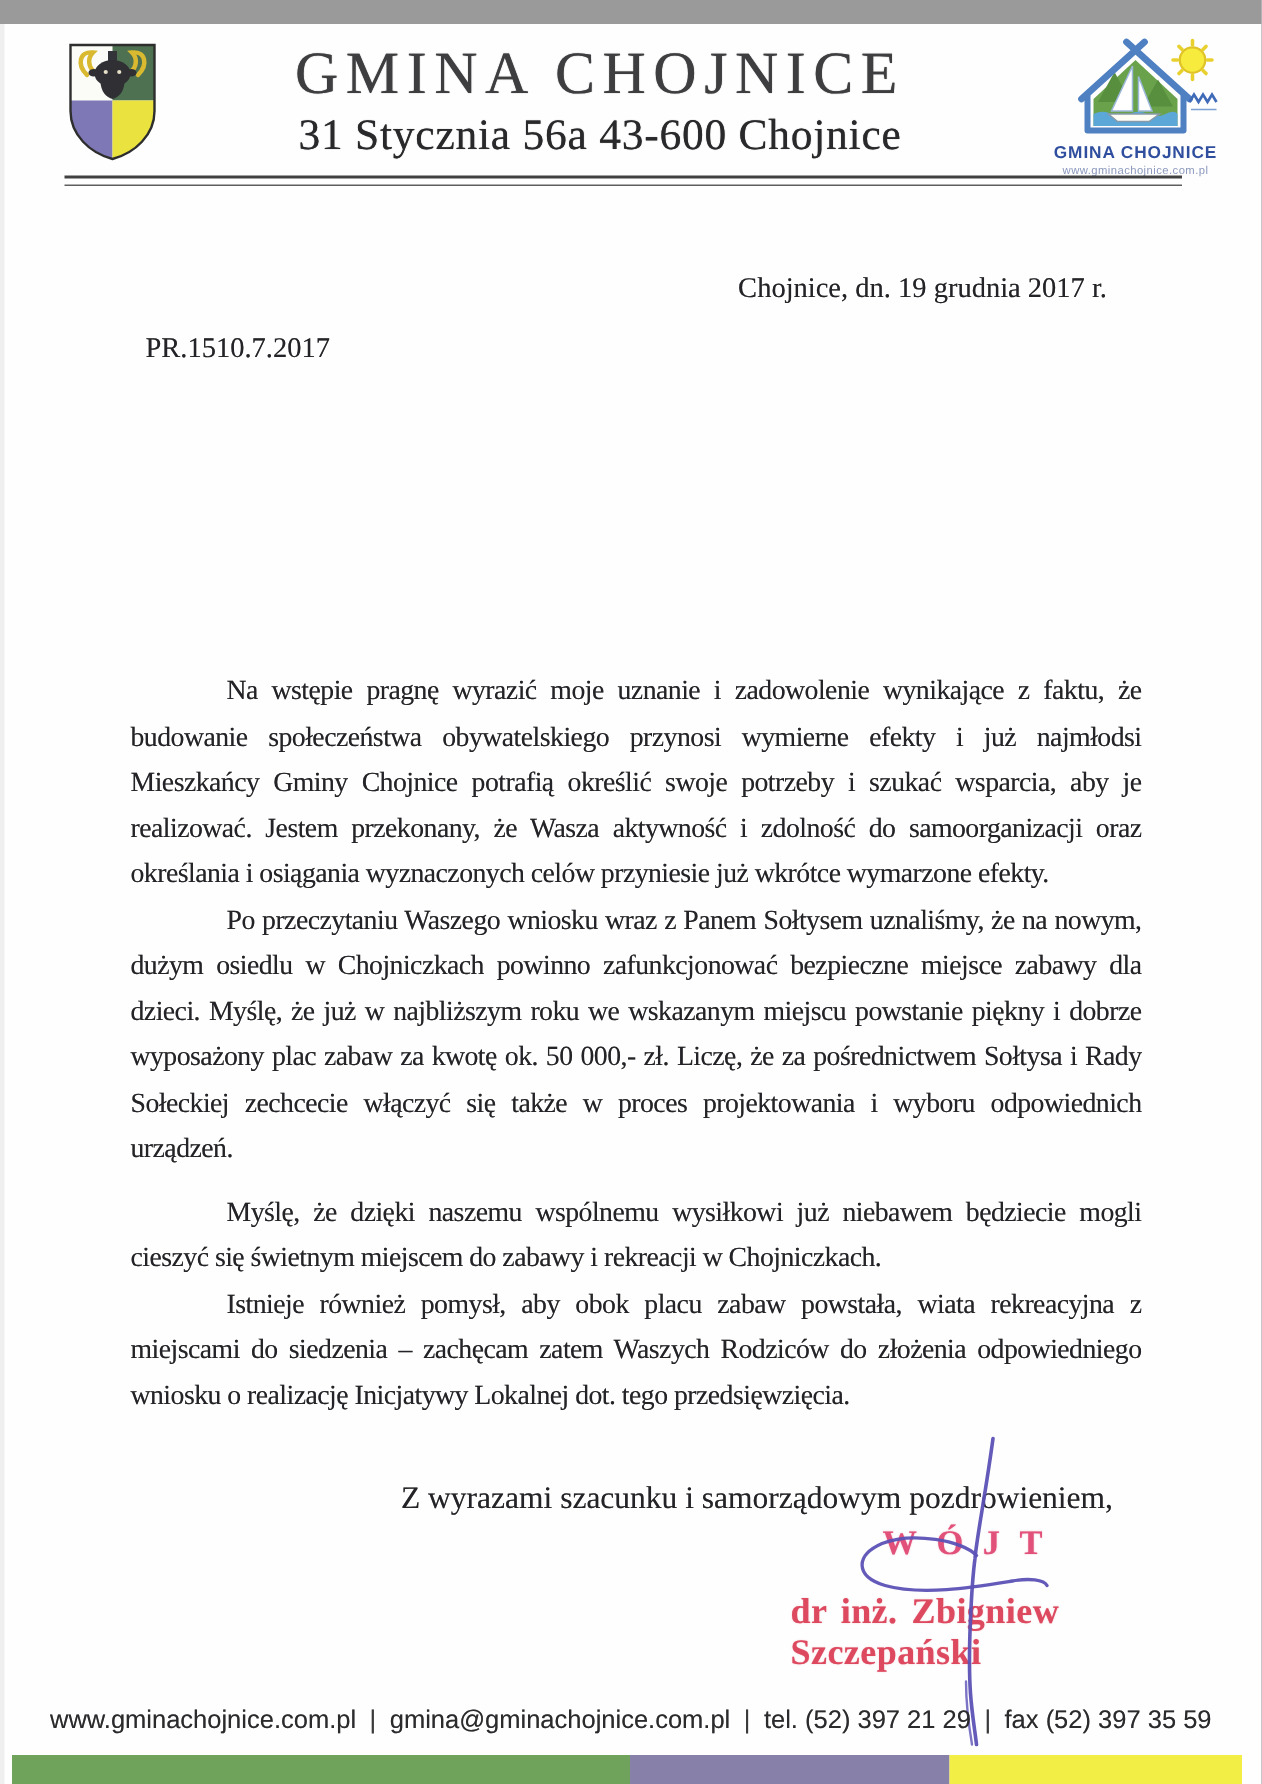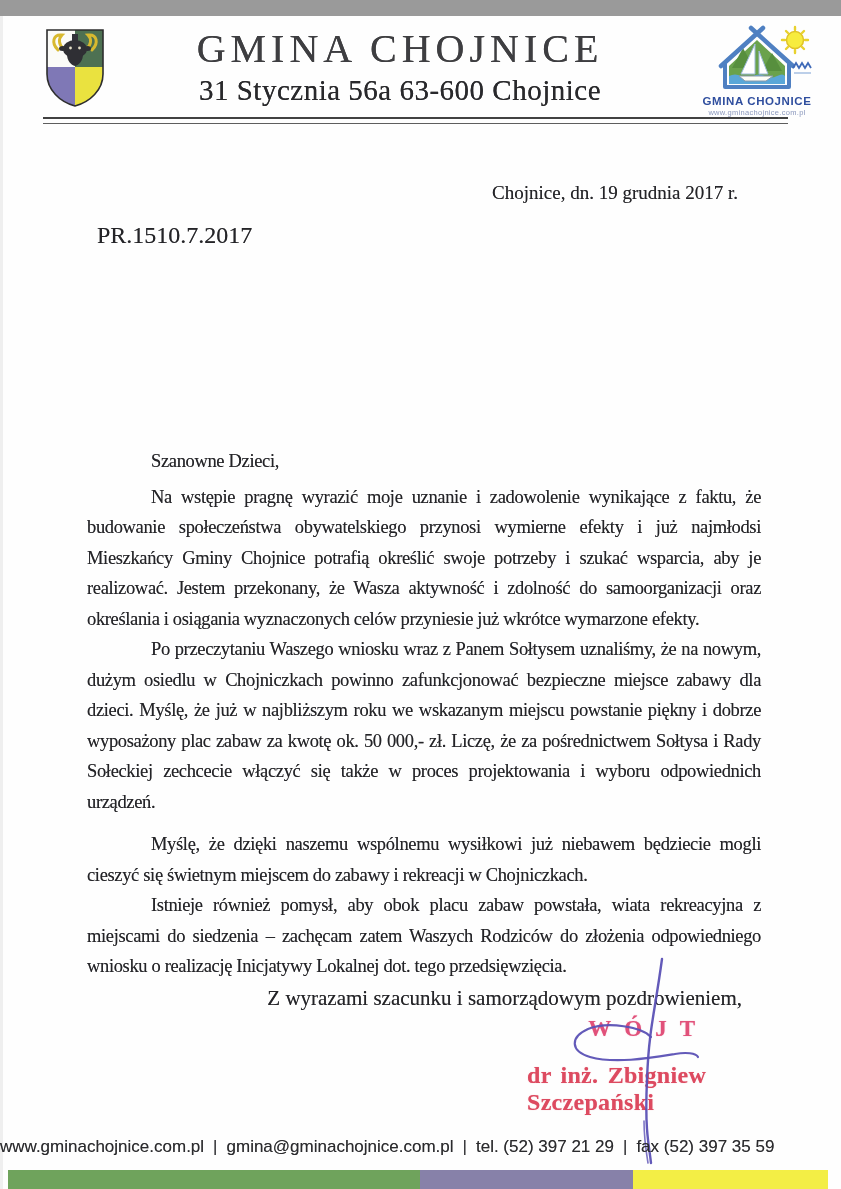--- a/index.html
+++ b/index.html
@@ -22,21 +22,21 @@
   }
   .logo{position:absolute;left:699px;top:8px;width:116px;text-align:center;}
   .logo-caption{font-size:11.5px;font-weight:bold;color:#2f4e9e;letter-spacing:.6px;margin-top:1px;font-family:"Liberation Sans",sans-serif;}
   .logo-url{font-size:7.5px;color:#8b98bd;letter-spacing:.3px;margin-top:1px;font-family:"Liberation Sans",sans-serif;}
   .rule{
     position:absolute;left:43px;top:101px;width:745px;height:3.5px;
     border-top:2px solid #414141;border-bottom:1.5px solid #5e5e5e;
   }
   
   .dateline{position:absolute;right:103px;top:166px;font-size:19px;text-shadow:0 0 .4px rgba(40,40,40,.55);}
-  .refnum{position:absolute;left:97px;top:206px;font-size:24px;text-shadow:0 0 .4px rgba(40,40,40,.55);}
+  .refnum{position:absolute;left:97px;top:206px;font-size:19px;text-shadow:0 0 .4px rgba(40,40,40,.55);}
   
   .body{
     position:absolute;left:87px;top:430px;width:674px;
     font-size:18.5px;line-height:30.5px;letter-spacing:-0.35px;
     text-shadow:0 0 .4px rgba(40,40,40,.55);
   }
   .body p{margin:0;text-indent:64px;text-align:justify;text-align-last:left;}
   .body .salutation{margin-bottom:5px;text-align:left;}
   .body .para-last{margin-top:12px;}
   .closing{
@@ -50,21 +50,21 @@
     color:#e1517a;text-shadow:0 0 1px rgba(225,81,122,.55);
   }
   .signer{
     position:absolute;left:527px;top:1046px;font-size:24px;font-weight:bold;
     color:#dd4a60;text-shadow:0 0 .8px rgba(221,74,96,.5);letter-spacing:.3px;
     word-spacing:3px;
   }
   .signature{position:absolute;left:530px;top:935px;pointer-events:none;}
   
   .contact{
-    position:absolute;left:0;top:1121px;width:100%;
+    position:absolute;left:0;top:1121px;width:100%;text-align:center;
     font-family:"Liberation Sans",sans-serif;font-size:17px;color:#2b2b2e;
     text-shadow:0 0 .4px rgba(40,40,40,.5);
   }
   .contact .sep{margin:0 9px;color:#3a3a3d;}
   .stripe{position:absolute;left:8px;top:1154px;height:24px;width:820px;display:flex;}
   .stripe .seg-green{width:412px;background:#6fa35c;}
   .stripe .seg-purple{width:213px;background:#8781a9;}
   .stripe .seg-yellow{width:195px;background:#f3ee45;}
   .stripe-shadow{position:absolute;left:0;top:1178px;width:841px;height:4px;background:#c9c9c9;opacity:.65;}
 </style>
@@ -90,21 +90,21 @@
       <ellipse cx="42.5" cy="20.5" rx="3.5" ry="2.5" fill="#2f2f34"></ellipse>
       <path d="M22,26 C22,33 26,37 30,38 C34,37 38,33 38,26 Z" fill="#2f2f34"></path>
       <circle cx="25.5" cy="20" r="1.4" fill="#e6e0c8"></circle>
       <circle cx="34.5" cy="20" r="1.4" fill="#e6e0c8"></circle>
 
       <path d="M2,2 H58 V46 C58,62 45,74 30,78 C15,74 2,62 2,46 Z" fill="none" stroke="#2e2e2e" stroke-width="1.6"></path>
     </svg>
 
     <div class="head-center">
       <div class="head-title">GMINA CHOJNICE</div>
-      <div class="head-addr">31 Stycznia 56a 63-600 Chojnice</div>
+      <div class="head-addr">31 Stycznia 56a 43-600 Chojnice</div>
     </div>
 
     <div class="logo">
       <svg width="112" height="66" viewBox="0 0 112 66">
 
         <polygon points="28,42 56,16 84,42 84,60 28,60" fill="#6aa24c"></polygon>
         <polygon points="42,24 31,44 53,44" fill="#578f3e"></polygon>
         <polygon points="71,29 61,47 81,47" fill="#578f3e"></polygon>
 
         <path d="M28,52 Q34,49 40,52 T52,52 T64,52 T76,52 T84,52 V60 H28 Z" fill="#5aa7d8"></path>
@@ -138,21 +138,20 @@
       <div class="logo-url">www.gminachojnice.com.pl</div>
     </div>
 
     <div class="rule"></div>
   </header>
 
   <div class="dateline">Chojnice, dn. 19 grudnia 2017 r.</div>
   <div class="refnum">PR.1510.7.2017</div>
 
   <main class="body">
-    <p class="salutation">Szanowne Dzieci,</p>
     <p class="para">Na wstępie pragnę wyrazić moje uznanie i zadowolenie wynikające z faktu, że budowanie społeczeństwa obywatelskiego przynosi wymierne efekty i już najmłodsi Mieszkańcy Gminy Chojnice potrafią określić swoje potrzeby i szukać wsparcia, aby je realizować. Jestem przekonany, że Wasza aktywność i zdolność do samoorganizacji oraz określania i osiągania wyznaczonych celów przyniesie już wkrótce wymarzone efekty.</p>
     <p class="para">Po przeczytaniu Waszego wniosku wraz z Panem Sołtysem uznaliśmy, że na nowym, dużym osiedlu w Chojniczkach powinno zafunkcjonować bezpieczne miejsce zabawy dla dzieci. Myślę, że już w najbliższym roku we wskazanym miejscu powstanie piękny i dobrze wyposażony plac zabaw za kwotę ok. 50 000,- zł. Liczę, że za pośrednictwem Sołtysa i Rady Sołeckiej zechcecie włączyć się także w proces projektowania i wyboru odpowiednich urządzeń.</p>
     <p class="para para-last">Myślę, że dzięki naszemu wspólnemu wysiłkowi już niebawem będziecie mogli cieszyć się świetnym miejscem do zabawy i rekreacji w Chojniczkach.</p>
     <p class="para">Istnieje również pomysł, aby obok placu zabaw powstała, wiata rekreacyjna z miejscami do siedzenia – zachęcam zatem Waszych Rodziców do złożenia odpowiedniego wniosku o realizację Inicjatywy Lokalnej dot. tego przedsięwzięcia.</p>
   </main>
 
   <div class="closing">Z wyrazami szacunku i samorządowym pozdrowieniem,</div>
 
   <div class="stamp">WÓJT</div>
   <div class="signer">dr inż. Zbigniew Szczepański</div>

